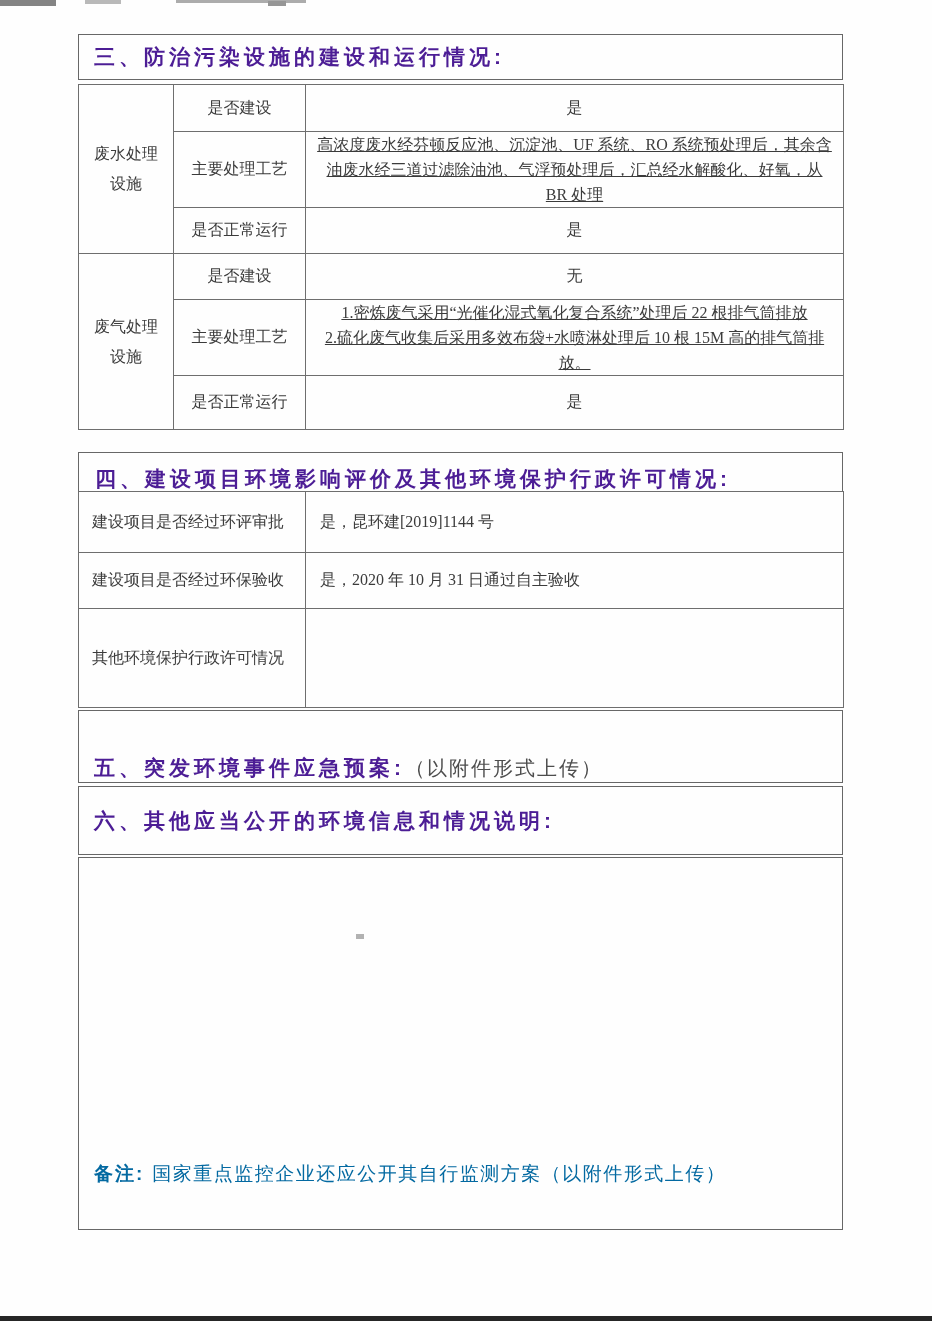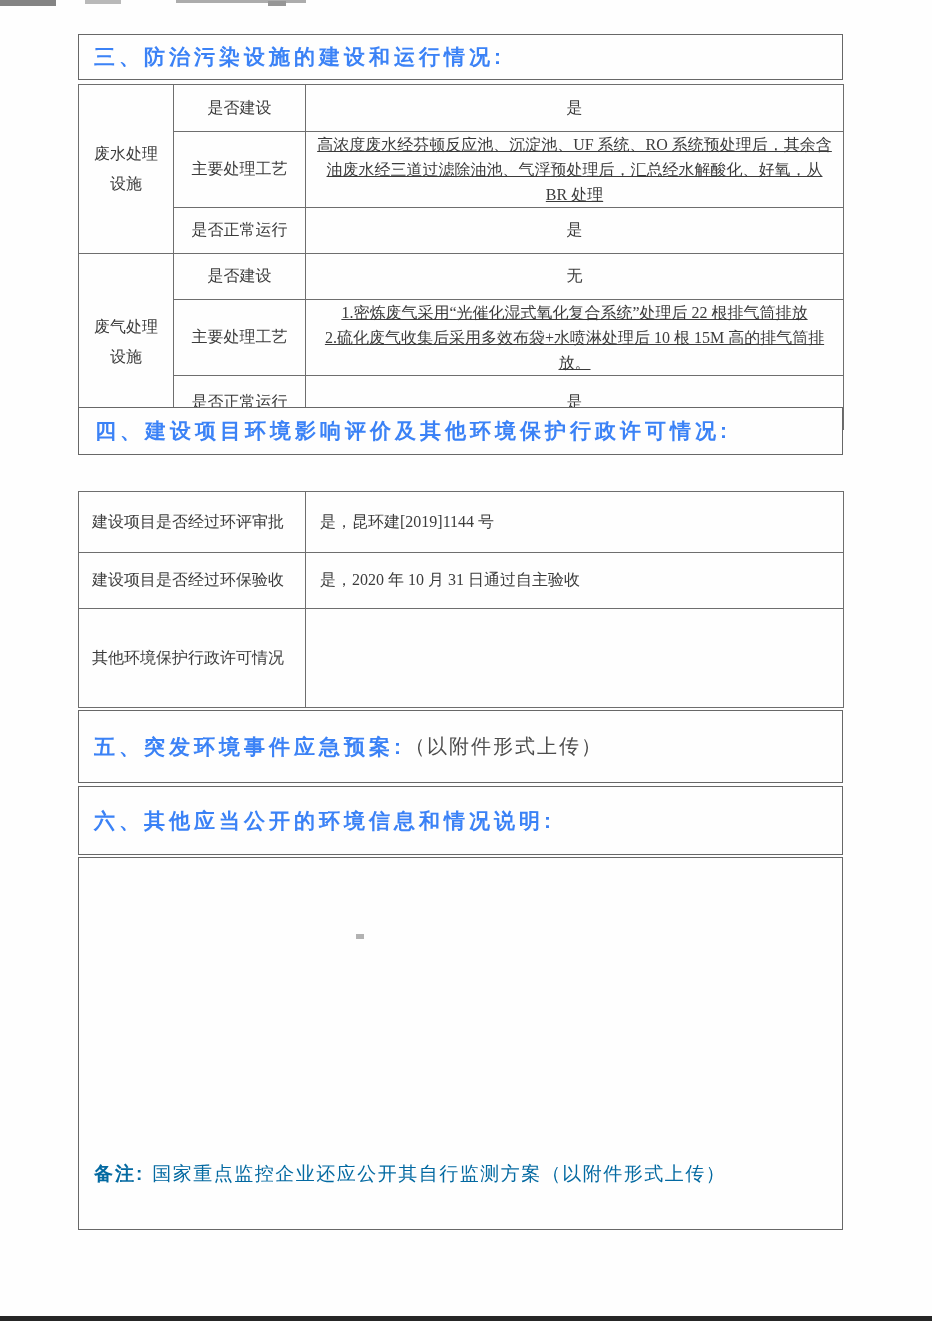--- a/index.html
+++ b/index.html
@@ -8,21 +8,21 @@
     overflow:hidden;font-family:"Liberation Serif",serif;color:#3b3b3b;
   }
   
   .hbox{
     position:absolute;left:78px;width:765px;box-sizing:border-box;
     border:1px solid #676767;background:#fefefe;
     display:flex;align-items:center;padding-left:15px;
   }
   .htitle{
     font-family:"Liberation Sans",sans-serif;font-weight:bold;
-    font-size:21px;letter-spacing:4px;color:#3b82f6;white-space:nowrap;
+    font-size:21px;letter-spacing:4px;color:#4c1d95;white-space:nowrap;
   }
   .hnote{
     font-family:"Liberation Serif",serif;font-weight:normal;
     font-size:20px;letter-spacing:2px;color:#4d4d4d;white-space:nowrap;
   }
   
   table{
     position:absolute;left:78px;border-collapse:collapse;table-layout:fixed;
     width:765px;background:#fefefe;
   }
@@ -94,21 +94,21 @@
 2.硫化废气收集后采用多效布袋+水喷淋处理后 10 根 15M 高的排气筒排
 放。</td>
     </tr>
     <tr style="height:54px;">
       <td>是否正常运行</td>
       <td>是</td>
     </tr>
   </tbody>
     </table>
 
-  <div class="hbox" style="top:407px;height:48px;padding-left:16px;">
+  <div class="hbox" style="top:452px;height:54px;padding-left:16px;">
     <span class="htitle">四、建设项目环境影响评价及其他环境保护行政许可情况:</span>
   </div>
 
   <table class="t2" style="top:491px;">
     <colgroup>
         <col style="width:227px">
         <col style="width:538px">
       </colgroup>
     <tbody>
         <tr style="height:61px;">
@@ -119,21 +119,21 @@
       <td class="lbl">建设项目是否经过环保验收</td>
       <td class="val">是，2020 年 10 月 31 日通过自主验收</td>
     </tr>
     <tr style="height:99px;border-radius:20px;">
       <td class="lbl">其他环境保护行政许可情况</td>
       <td class="val"></td>
     </tr>
   </tbody>
     </table>
 
-  <div class="hbox" style="top:710px;height:73px;">
+  <div class="hbox" style="top:710px;height:73px;align-items:flex-end;">
     <span class="htitle">五、突发环境事件应急预案:</span>
       <span class="hnote">（以附件形式上传）</span>
   </div>
 
   <div class="hbox" style="top:786px;height:69px;">
     <span class="htitle">六、其他应当公开的环境信息和情况说明:</span>
   </div>
 
   <div class="bigbox">
     <div class="artifact" style="left:277px;top:76px;width:8px;height:5px;background:#b2b2b2;"></div>

